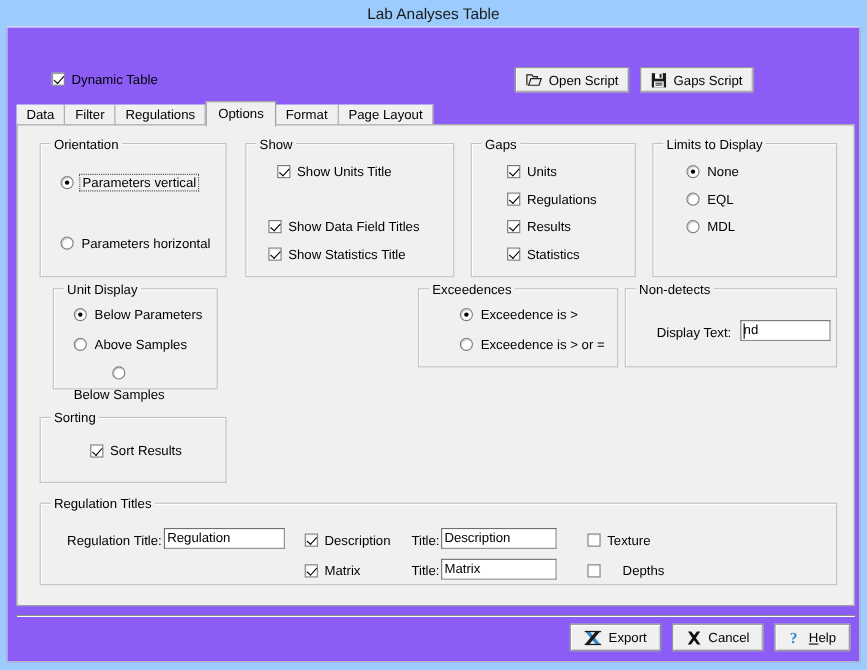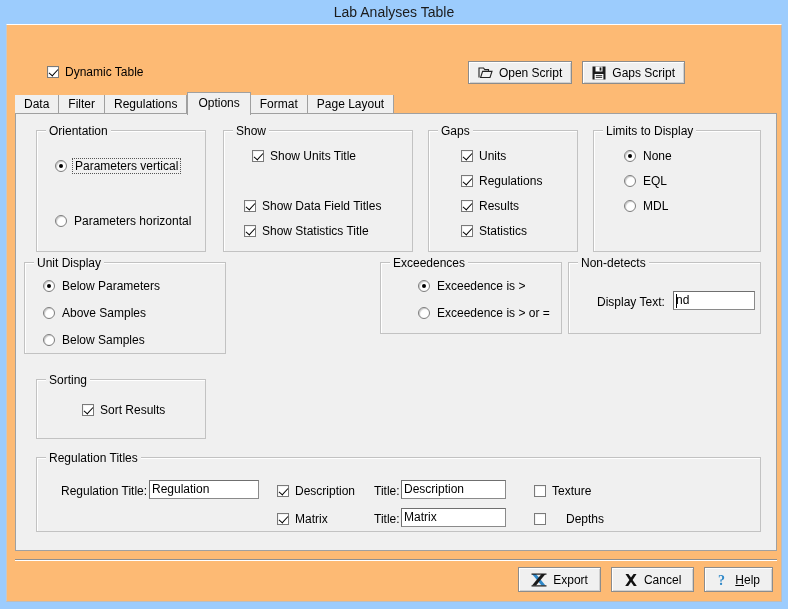--- a/index.html
+++ b/index.html
@@ -29,21 +29,21 @@
     line-height: 24px;
     text-align: center;
     font-size: 14px;
     color: #1b1b1b;
     background: #9cccfd;
   }
   .client {
     position: absolute;
     left: 6px; top: 24px;
     width: 776px; height: 578px;
-    background: #fdba74;
+    background: #8b5cf6;
     border-top: 1px solid #ffffff;
     border-left: 1px solid #c8c8c8;
     border-right: 1px solid #bdbdbd;
     border-bottom: 1px solid #bdbdbd;
     box-sizing: border-box;
   }
 
   
   .topbar {
     position: absolute;
@@ -345,31 +345,31 @@
         <div class="rad" style="position:absolute; left:30px; top:43px;">
           <span class="circle"></span>
           <span>EQL</span>
         </div>
         <div class="rad" style="position:absolute; left:30px; top:68px;">
           <span class="circle"></span>
           <span>MDL</span>
         </div>
       </div>
 
-      <div class="group" style="left:8px; top:148px; width:202px; height:92px;">
+      <div class="group" style="left:32px; top:148px; width:150px; height:92px;">
         <span class="legend">Unit Display</span>
         <div class="rad" style="position:absolute; left:18px; top:16px;">
           <span class="circle on"></span>
           <span>Below Parameters</span>
         </div>
         <div class="rad" style="position:absolute; left:18px; top:43px;">
           <span class="circle"></span>
           <span>Above Samples</span>
         </div>
-        <div class="rad" style="position:absolute; left:18px; top:70px;">
+        <div class="rad" style="position:absolute; left:18px; top:70px;flex-direction:column;">
           <span class="circle"></span>
           <span>Below Samples</span>
         </div>
       </div>
 
       <div class="group" style="left:364px; top:148px; width:182px; height:72px;">
         <span class="legend">Exceedences</span>
         <div class="rad" style="position:absolute; left:37px; top:16px;">
           <span class="circle on"></span>
           <span>Exceedence is &gt;</span>

